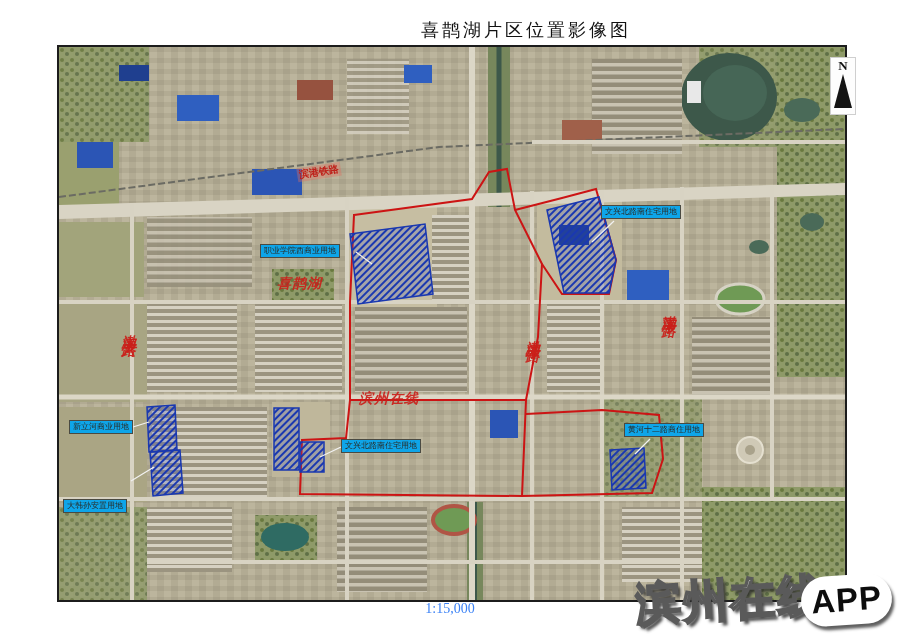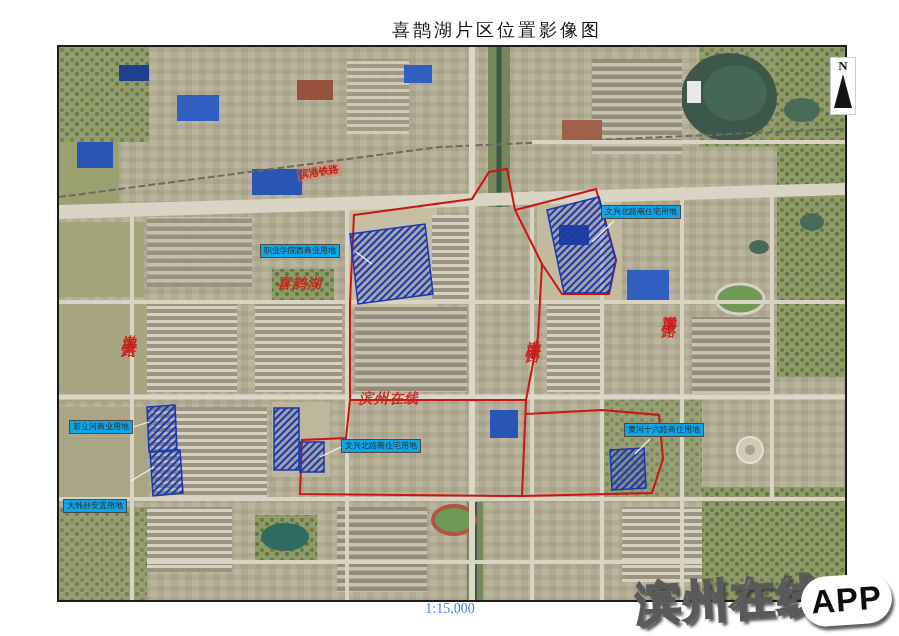--- a/index.html
+++ b/index.html
@@ -1,21 +1,21 @@
 <!DOCTYPE html>
 <html><head>
 <meta charset="utf-8">
 <style>
   html,body{margin:0;padding:0;}
   body{
     width:899px;height:636px;position:relative;background:#ffffff;
     font-family:"Liberation Sans", sans-serif;overflow:hidden;
   }
   .map-title{
-    position:absolute;left:392px;top:18px;font-family:"Liberation Serif","DejaVu Serif",serif;
+    position:absolute;left:421px;top:18px;font-family:"Liberation Serif","DejaVu Serif",serif;
     font-size:18px;letter-spacing:3px;color:#111;white-space:nowrap;
   }
   .map-frame{
     position:absolute;left:57px;top:45px;width:786px;height:553px;
     border:2px solid #1c1c1c;box-sizing:content-box;background:#b3ac94;
   }
   .map-frame svg{position:absolute;left:0;top:0;}
   .parcel-label{
     position:absolute;background:#0ea5e9;border:1px solid #4a4a42;color:#2a2a24;
     font-size:8px;line-height:10px;padding:1px 3px;white-space:nowrap;z-index:5;
@@ -186,21 +186,21 @@
       <line x1="282" y1="400" x2="261" y2="410"></line>
       <line x1="591" y1="392" x2="576" y2="407"></line>
     </g>
   </svg>
 
   <div class="parcel-label" style="left:201px;top:197px;">职业学院西商业用地</div>
   <div class="parcel-label" style="left:542px;top:158px;">文兴北路南住宅用地</div>
   <div class="parcel-label" style="left:10px;top:373px;">新立河商业用地</div>
   <div class="parcel-label" style="left:4px;top:452px;text-align:right;">大韩孙安置用地</div>
   <div class="parcel-label" style="left:282px;top:392px;">文兴北路南住宅用地</div>
-  <div class="parcel-label" style="left:565px;top:376px;">黄河十六路商住用地</div>
+  <div class="parcel-label" style="left:565px;top:376px;">黄河十二路商住用地</div>
 
   <div class="rail-label" style="left:238px;top:118px;">滨港铁路</div>
   <div class="road-label vert" style="left:61px;top:277px;">渤海十六路</div>
   <div class="road-label" style="left:218px;top:228px;">喜鹊湖</div>
   <div class="road-label vert" style="left:465px;top:283px;">渤海十二路</div>
   <div class="road-label vert" style="left:601px;top:258px;">渤海十一路</div>
   <div class="road-label" style="left:300px;top:343px;">滨州在线</div>
 
   <div class="compass">
     <div class="n">N</div>

